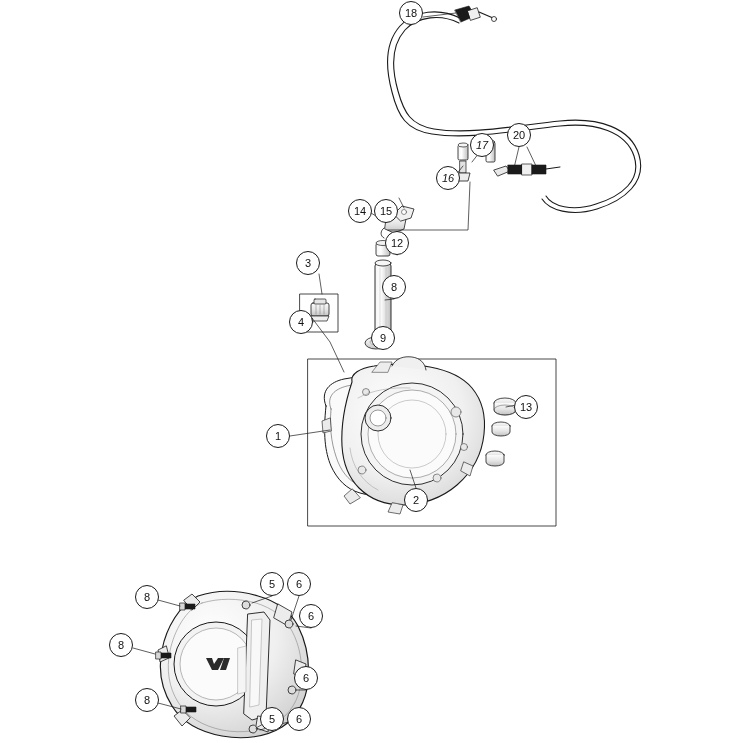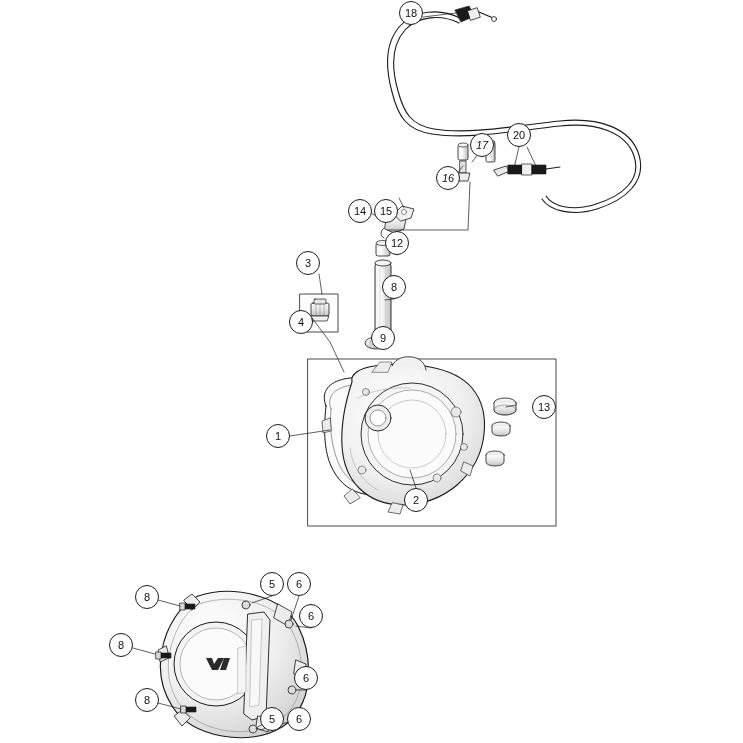--- a/index.html
+++ b/index.html
@@ -299,21 +299,21 @@
       <div class="callout" style="left: 299px; top: 604px; color: rgb(17, 17, 17); border-color: rgb(26, 26, 26);">6</div>
       <div class="callout" style="left: 294px; top: 666px; color: rgb(17, 17, 17); border-color: rgb(26, 26, 26);">6</div>
       <div class="callout" style="left: 260px; top: 707px; color: rgb(17, 17, 17); border-color: rgb(26, 26, 26);">5</div>
       <div class="callout" style="left: 287px; top: 707px; color: rgb(17, 17, 17); border-color: rgb(26, 26, 26);">6</div>
       <div class="callout" style="left: 135px; top: 585px; color: rgb(17, 17, 17); border-color: rgb(26, 26, 26);">8</div>
       <div class="callout" style="left: 109px; top: 633px; color: rgb(17, 17, 17); border-color: rgb(26, 26, 26);">8</div>
       <div class="callout" style="left: 135px; top: 688px; color: rgb(17, 17, 17); border-color: rgb(26, 26, 26);">8</div>
       <div class="callout" style="left: 371px; top: 326px; color: rgb(17, 17, 17); border-color: rgb(26, 26, 26);">9</div>
       <div class="callout" style="left: 382px; top: 275px; color: rgb(17, 17, 17); border-color: rgb(26, 26, 26);">8</div>
       <div class="callout" style="left: 385px; top: 231px; color: rgb(17, 17, 17); border-color: rgb(26, 26, 26);">12</div>
-      <div class="callout" style="left: 532px; top: 395px; color: rgb(17, 17, 17); border-color: rgb(26, 26, 26);">13</div>
+      <div class="callout" style="left: 514px; top: 395px; color: rgb(17, 17, 17); border-color: rgb(26, 26, 26);">13</div>
       <div class="callout" style="left: 348px; top: 199px; color: rgb(17, 17, 17); border-color: rgb(26, 26, 26);">14</div>
       <div class="callout" style="left: 374px; top: 179px; color: rgb(17, 17, 17); border-color: rgb(26, 26, 26); margin-top: 20px;">15</div>
       <div class="callout" style="left: 436px; top: 166px; color: rgb(17, 17, 17); border-color: rgb(26, 26, 26); font-style: italic;">16</div>
       <div class="callout" style="left: 470px; top: 133px; color: rgb(17, 17, 17); border-color: rgb(26, 26, 26); font-style: italic;">17</div>
       <div class="callout" style="left: 399px; top: 1px; color: rgb(17, 17, 17); border-color: rgb(26, 26, 26);">18</div>
       <div class="callout" style="left: 507px; top: 123px; color: rgb(17, 17, 17); border-color: rgb(26, 26, 26);">20</div>
     </div>
 </div>
 
 </body></html>

